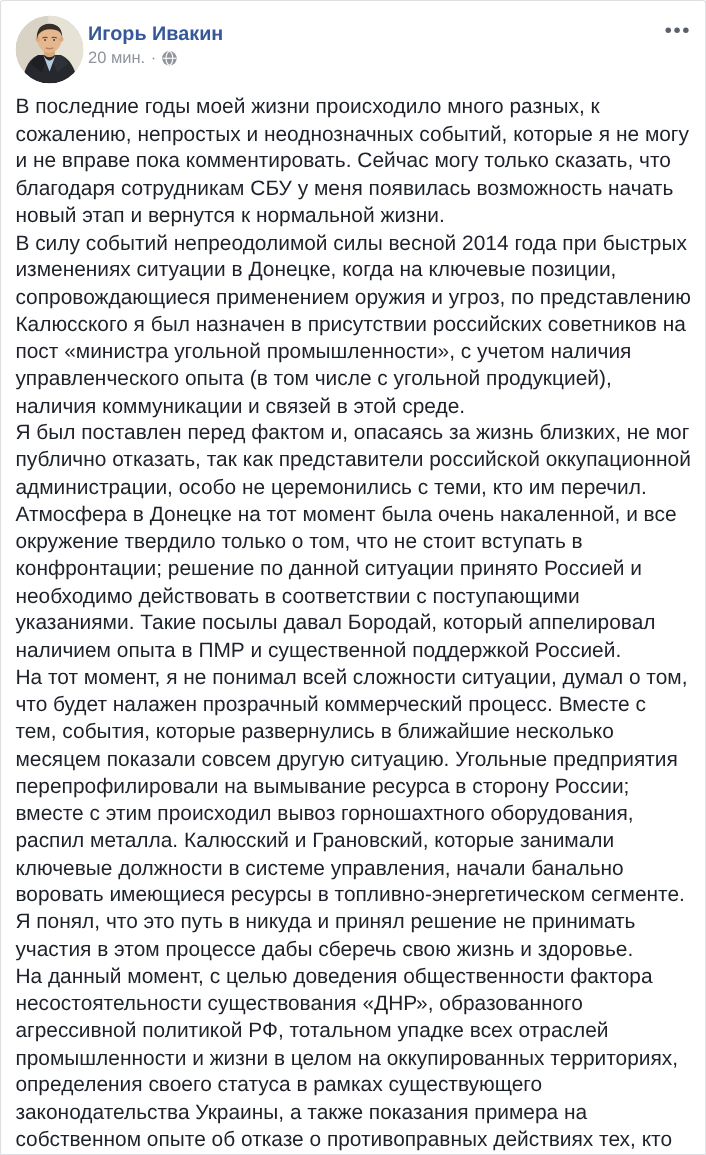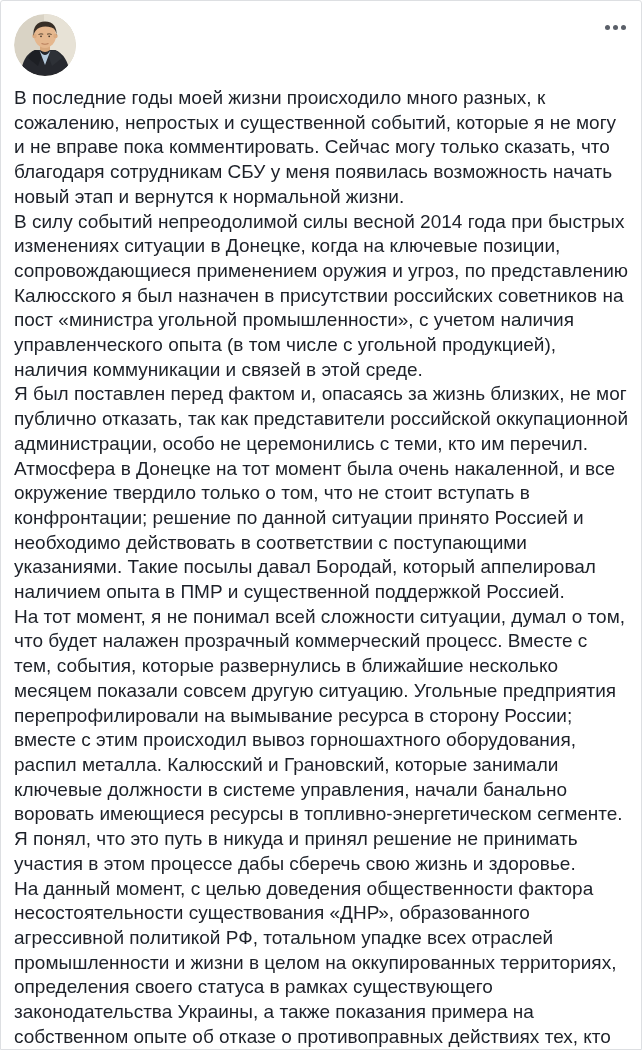--- a/index.html
+++ b/index.html
@@ -134,32 +134,48 @@
           <path d="M24.5 20.5 Q27 19.3 29.2 20.2" stroke="#5b4632" stroke-width="1" fill="none"></path>
           <path d="M33 20.2 Q35.3 19.3 37.7 20.5" stroke="#5b4632" stroke-width="1" fill="none"></path>
           <circle cx="27" cy="22.3" r="0.9" fill="#4a3a2c"></circle>
           <circle cx="35.2" cy="22.3" r="0.9" fill="#4a3a2c"></circle>
 
           <path d="M27.5 29.5 Q31 31 34.5 29.5" stroke="#b97f5c" stroke-width="1.2" fill="none"></path>
         </g>
       </svg>
     </a>
 
+    <div class="header-info">
+      <a class="author-name">Игорь Ивакин</a>
+      <div class="meta-row">
+        <a class="timestamp">20 мин.</a>
+        <span class="meta-sep">·</span>
+        <span class="globe-icon">
+          <svg width="14" height="14" viewBox="0 0 14 14" aria-hidden="true">
+            <circle cx="7" cy="7" r="6.6" fill="#90949c"></circle>
+            <g stroke="#ffffff" stroke-width="1.1" fill="none" opacity="0.95">
+              <line x1="0.8" y1="7" x2="13.2" y2="7"></line>
+              <ellipse cx="7" cy="7" rx="3" ry="6.2"></ellipse>
+            </g>
+          </svg>
+        </span>
+      </div>
+    </div>
 
     <button class="menu-button" aria-label="menu">
       <span style="display:flex;">
         <span class="dot"></span>
           <span class="dot"></span>
           <span class="dot"></span>
       </span>
     </button>
 
   </header>
 
   <div class="post-text">
-    <p>В последние годы моей жизни происходило много разных, к сожалению, непростых и существенной событий, которые я не могу и не вправе пока комментировать. Сейчас могу только сказать, что благодаря сотрудникам СБУ у меня появилась возможность начать новый этап и вернутся к нормальной жизни.</p>
+    <p>В последние годы моей жизни происходило много разных, к сожалению, непростых и неоднозначных событий, которые я не могу и не вправе пока комментировать. Сейчас могу только сказать, что благодаря сотрудникам СБУ у меня появилась возможность начать новый этап и вернутся к нормальной жизни.</p>
     <p>В силу событий непреодолимой силы весной 2014 года при быстрых изменениях ситуации в Донецке, когда на ключевые позиции, сопровождающиеся применением оружия и угроз, по представлению Калюсского я был назначен в присутствии российских советников на пост «министра угольной промышленности», с учетом наличия управленческого опыта (в том числе с угольной продукцией), наличия коммуникации и связей в этой среде.</p>
     <p>Я был поставлен перед фактом и, опасаясь за жизнь близких, не мог публично отказать, так как представители российской оккупационной администрации, особо не церемонились с теми, кто им перечил. Атмосфера в Донецке на тот момент была очень накаленной, и все окружение твердило только о том, что не стоит вступать в конфронтации; решение по данной ситуации принято Россией и необходимо действовать в соответствии с поступающими указаниями. Такие посылы давал Бородай, который аппелировал наличием опыта в ПМР и существенной поддержкой Россией.</p>
     <p>На тот момент, я не понимал всей сложности ситуации, думал о том, что будет налажен прозрачный коммерческий процесс. Вместе с тем, события, которые развернулись в ближайшие несколько месяцем показали совсем другую ситуацию. Угольные предприятия перепрофилировали на вымывание ресурса в сторону России; вместе с этим происходил вывоз горношахтного оборудования, распил металла. Калюсский и Грановский, которые занимали ключевые должности в системе управления, начали банально воровать имеющиеся ресурсы в топливно-энергетическом сегменте. Я понял, что это путь в никуда и принял решение не принимать участия в этом процессе дабы сберечь свою жизнь и здоровье.</p>
     <p>На данный момент, с целью доведения общественности фактора несостоятельности существования «ДНР», образованного агрессивной политикой РФ, тотальном упадке всех отраслей промышленности и жизни в целом на оккупированных территориях, определения своего статуса в рамках существующего законодательства Украины, а также показания примера на собственном опыте об отказе о противоправных действиях тех, кто продолжает способствовать преступной политике России, принял решение о необходимости своего публичного обращения.</p>
   </div>
 
 </article>
 
 </body></html>

